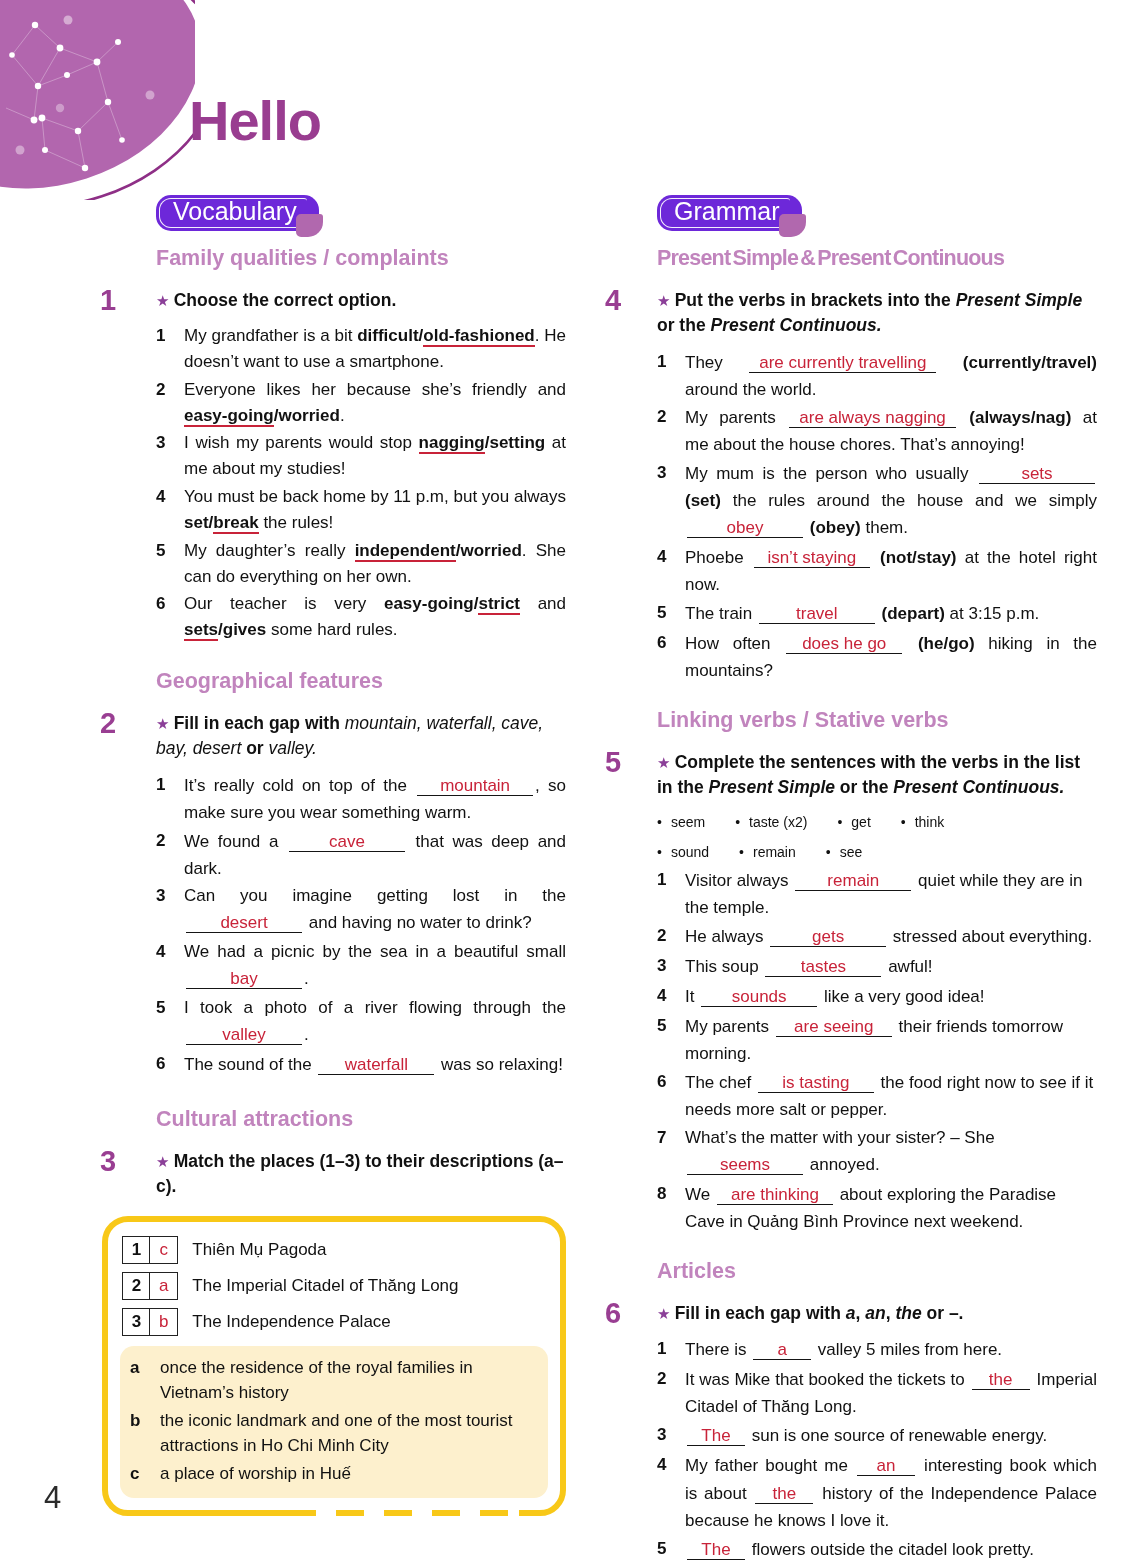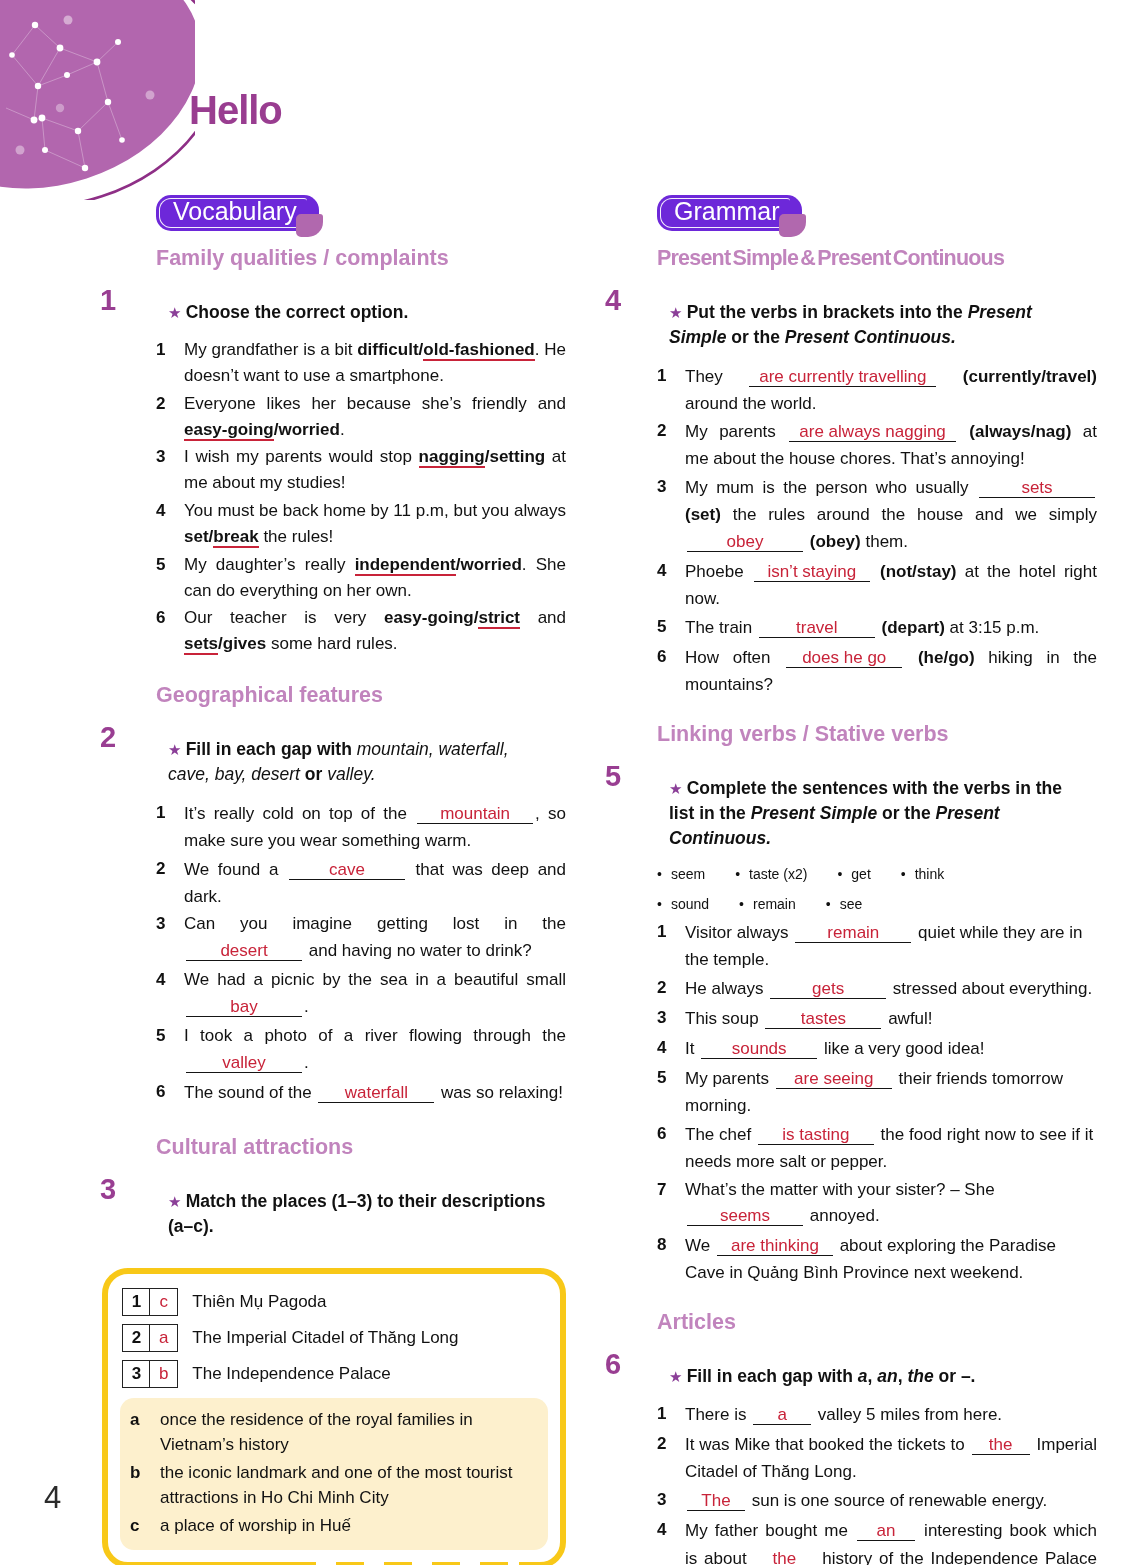--- a/index.html
+++ b/index.html
@@ -2,42 +2,42 @@
 <html><head>
 <meta charset="utf-8">
 <style>
   html,body{margin:0;padding:0;background:#e9e9e9;}
   .page{
     position:relative;width:1123px;height:1565px;background:#ffffff;
     font-family:"Liberation Sans",sans-serif;color:#111;overflow:hidden;margin:0 auto;
   }
   
   .logo{position:absolute;left:0;top:0;}
-  .page-title{position:absolute;left:189px;top:88px;font-size:40px;font-weight:bold;color:#993d90;letter-spacing:-1px;}
+  .page-title{position:absolute;left:189px;top:88px;font-size:56px;font-weight:bold;color:#993d90;letter-spacing:-1px;}
   .pagenum{position:absolute;left:44px;top:1480px;font-size:31px;color:#2b2b2b;}
   
   .col{position:absolute;top:195px;}
   .col-left{left:100px;width:466px;}
   .col-right{left:605px;width:492px;}
   
   .badge{position:relative;display:inline-block;background:#6d28d9;color:#fff;
     font-size:25px;font-weight:400;padding:2px 22px 5px 17px;border-radius:15px;margin-left:56px;}
   .col-right .badge{margin-left:52px;}
   .badge::after{content:"";position:absolute;right:-4px;bottom:-6px;width:27px;height:23px;background:#b168ae;border-radius:5px 3px 15px 5px;}
   .badge::before{content:"";position:absolute;left:3px;top:3px;bottom:3px;right:12px;border:1.6px solid rgba(255,255,255,.92);border-right:none;border-radius:12px 3px 3px 12px;}
   
   .shead{color:#c184bd;font-size:21.5px;font-weight:bold;margin:15px 0 0 56px;line-height:1.2;}
   .col-right .shead{margin-left:52px;}
   .tight{letter-spacing:-0.8px;word-spacing:-3px;}
   
   .ex{display:flex;margin-top:13px;}
   .ex-num{flex:none;width:56px;font-size:29px;font-weight:bold;color:#993e92;line-height:1.05;}
   .col-right .ex-num{width:52px;}
   .ex-body{flex:1;min-width:0;}
-  .instr{font-size:17.5px;line-height:1.45;margin:12px;padding-top:3px;}
+  .instr{font-size:17.5px;line-height:1.45;margin:0;padding-top:3px;}
   .star{color:#8b3f98;font-size:15px;}
   .items{list-style:none;margin:10px 0 0 0;padding:0;font-size:17px;line-height:1.52;}
   .items li{display:flex;margin:0 0 2px 0;}
   .inum{flex:none;width:28px;font-weight:bold;}
   .itext{flex:1;min-width:0;}
   .just .itext{text-align:justify;}
   .b{font-weight:bold;}
   .i{font-style:italic;}
   .bi{font-weight:bold;font-style:italic;}
   .ured{border-bottom:2.4px solid #c82339;padding-bottom:0;}

